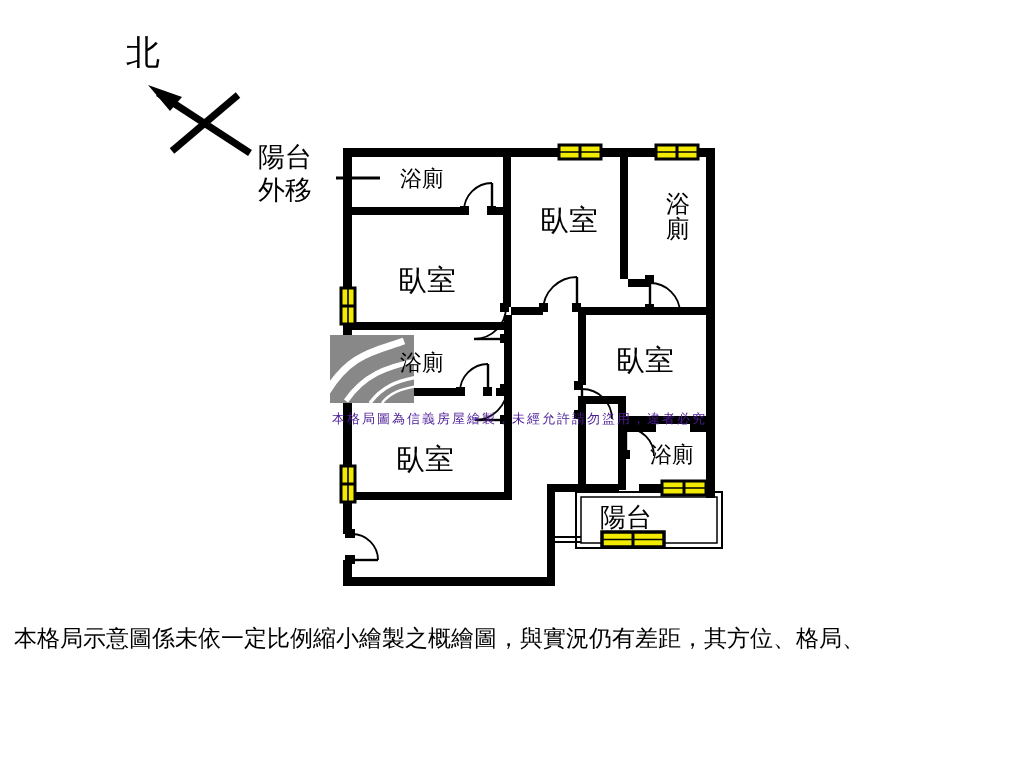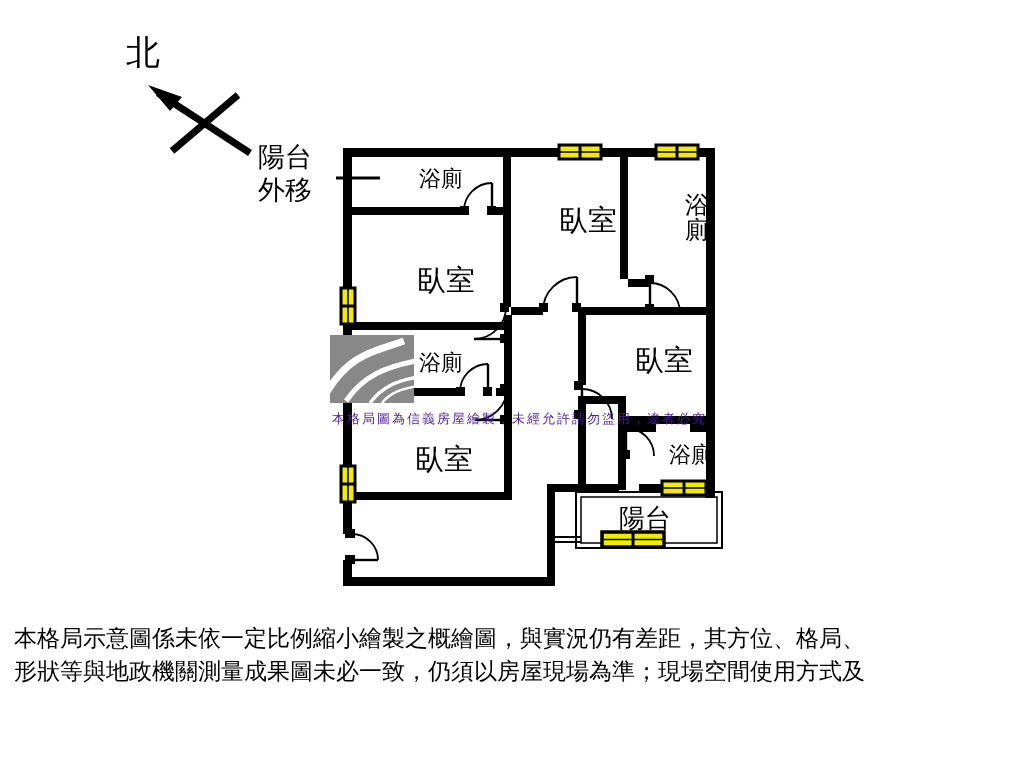--- a/index.html
+++ b/index.html
@@ -96,25 +96,24 @@
     line-height: 15px;
     color: #4c1d95;
     white-space: nowrap;
     letter-spacing: 2px;
     font-family: "DejaVu Serif", "Liberation Serif", serif;
   }
 
   
   .room-label {
     position: absolute;
-    font-family: Liberation Sans, sans-serif;
+    font-family: Liberation Serif, serif;
     color: #000000;
     white-space: nowrap;
     z-index: 6;
-    margin-left: 19px;
   }
   .room-label.vert {
     white-space: normal;
     line-height: 1.02;
   }
 
   
   #disclaimer {
     position: absolute;
     left: 14px;
@@ -357,14 +356,13 @@
     <div class="room-label vert" style="left: 666px; top: 192px; font-size: 24px; line-height: 25.2px; width: 24px;">浴廁</div>
     <div class="room-label" style="left: 400px; top: 352px; font-size: 22px; line-height: 22px;">浴廁</div>
     <div class="room-label" style="left: 396px; top: 445px; font-size: 29px; line-height: 29px;">臥室</div>
     <div class="room-label" style="left: 616px; top: 346px; font-size: 29px; line-height: 29px;">臥室</div>
     <div class="room-label" style="left: 650px; top: 444px; font-size: 22px; line-height: 22px;">浴廁</div>
     <div class="room-label" style="left: 600px; top: 505px; font-size: 26px; line-height: 26px;">陽台</div>
   </div>
 
 <div id="disclaimer">
   <span class="dl-line">本格局示意圖係未依一定比例縮小繪製之概繪圖，與實況仍有差距，其方位、格局、</span>
-  <span class="dl-line">形狀等與地政機關測量成果圖未必一致，仍須以房屋現場為準；現場空間使用方式及</span>
 </div>
 
 </body></html>

